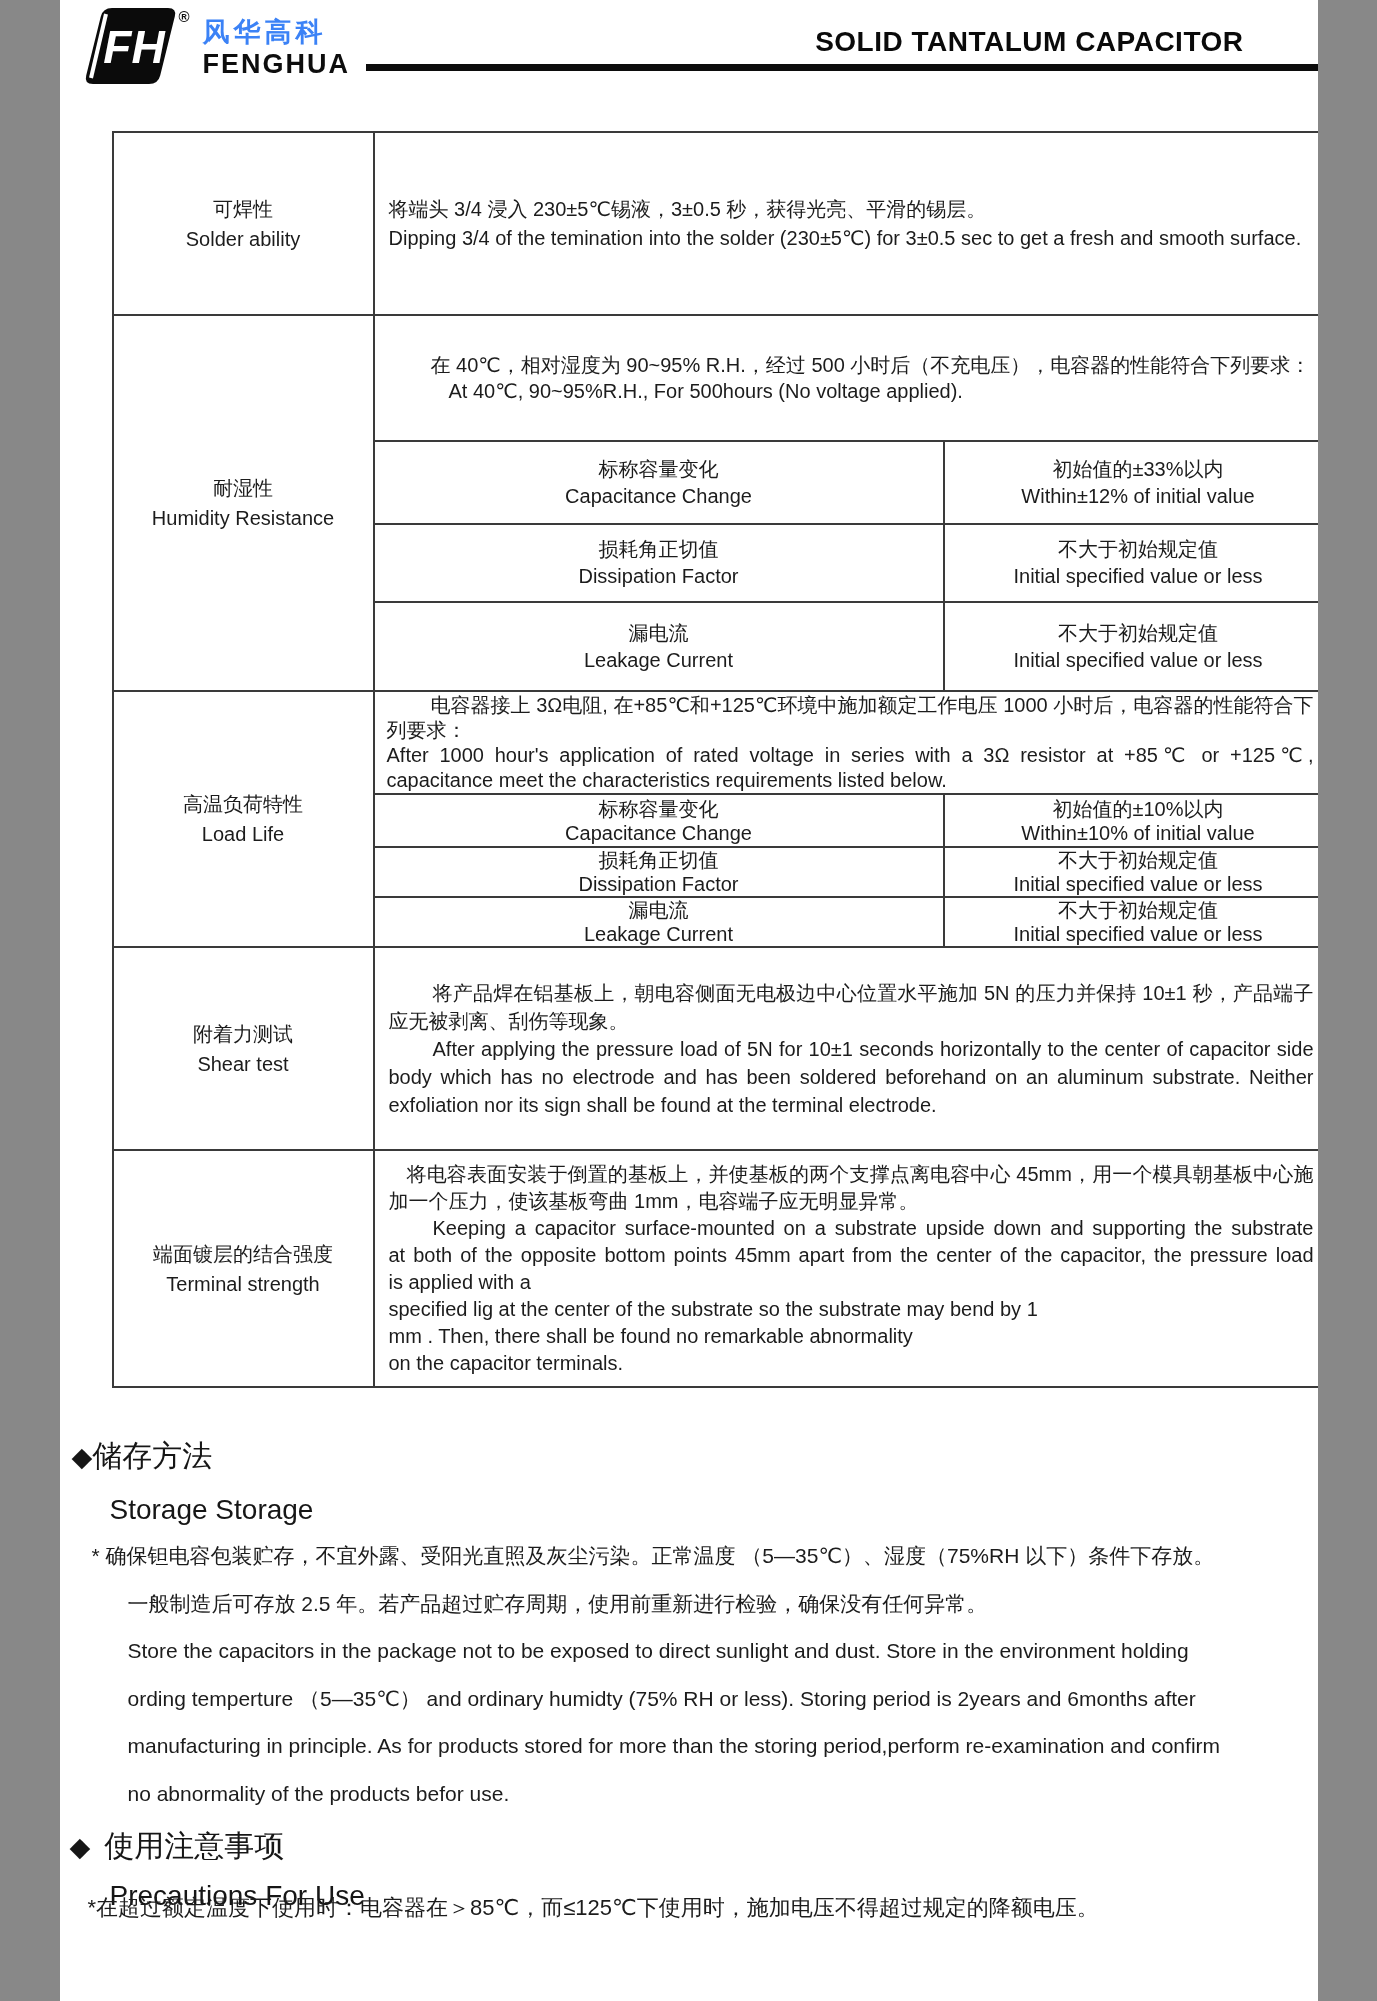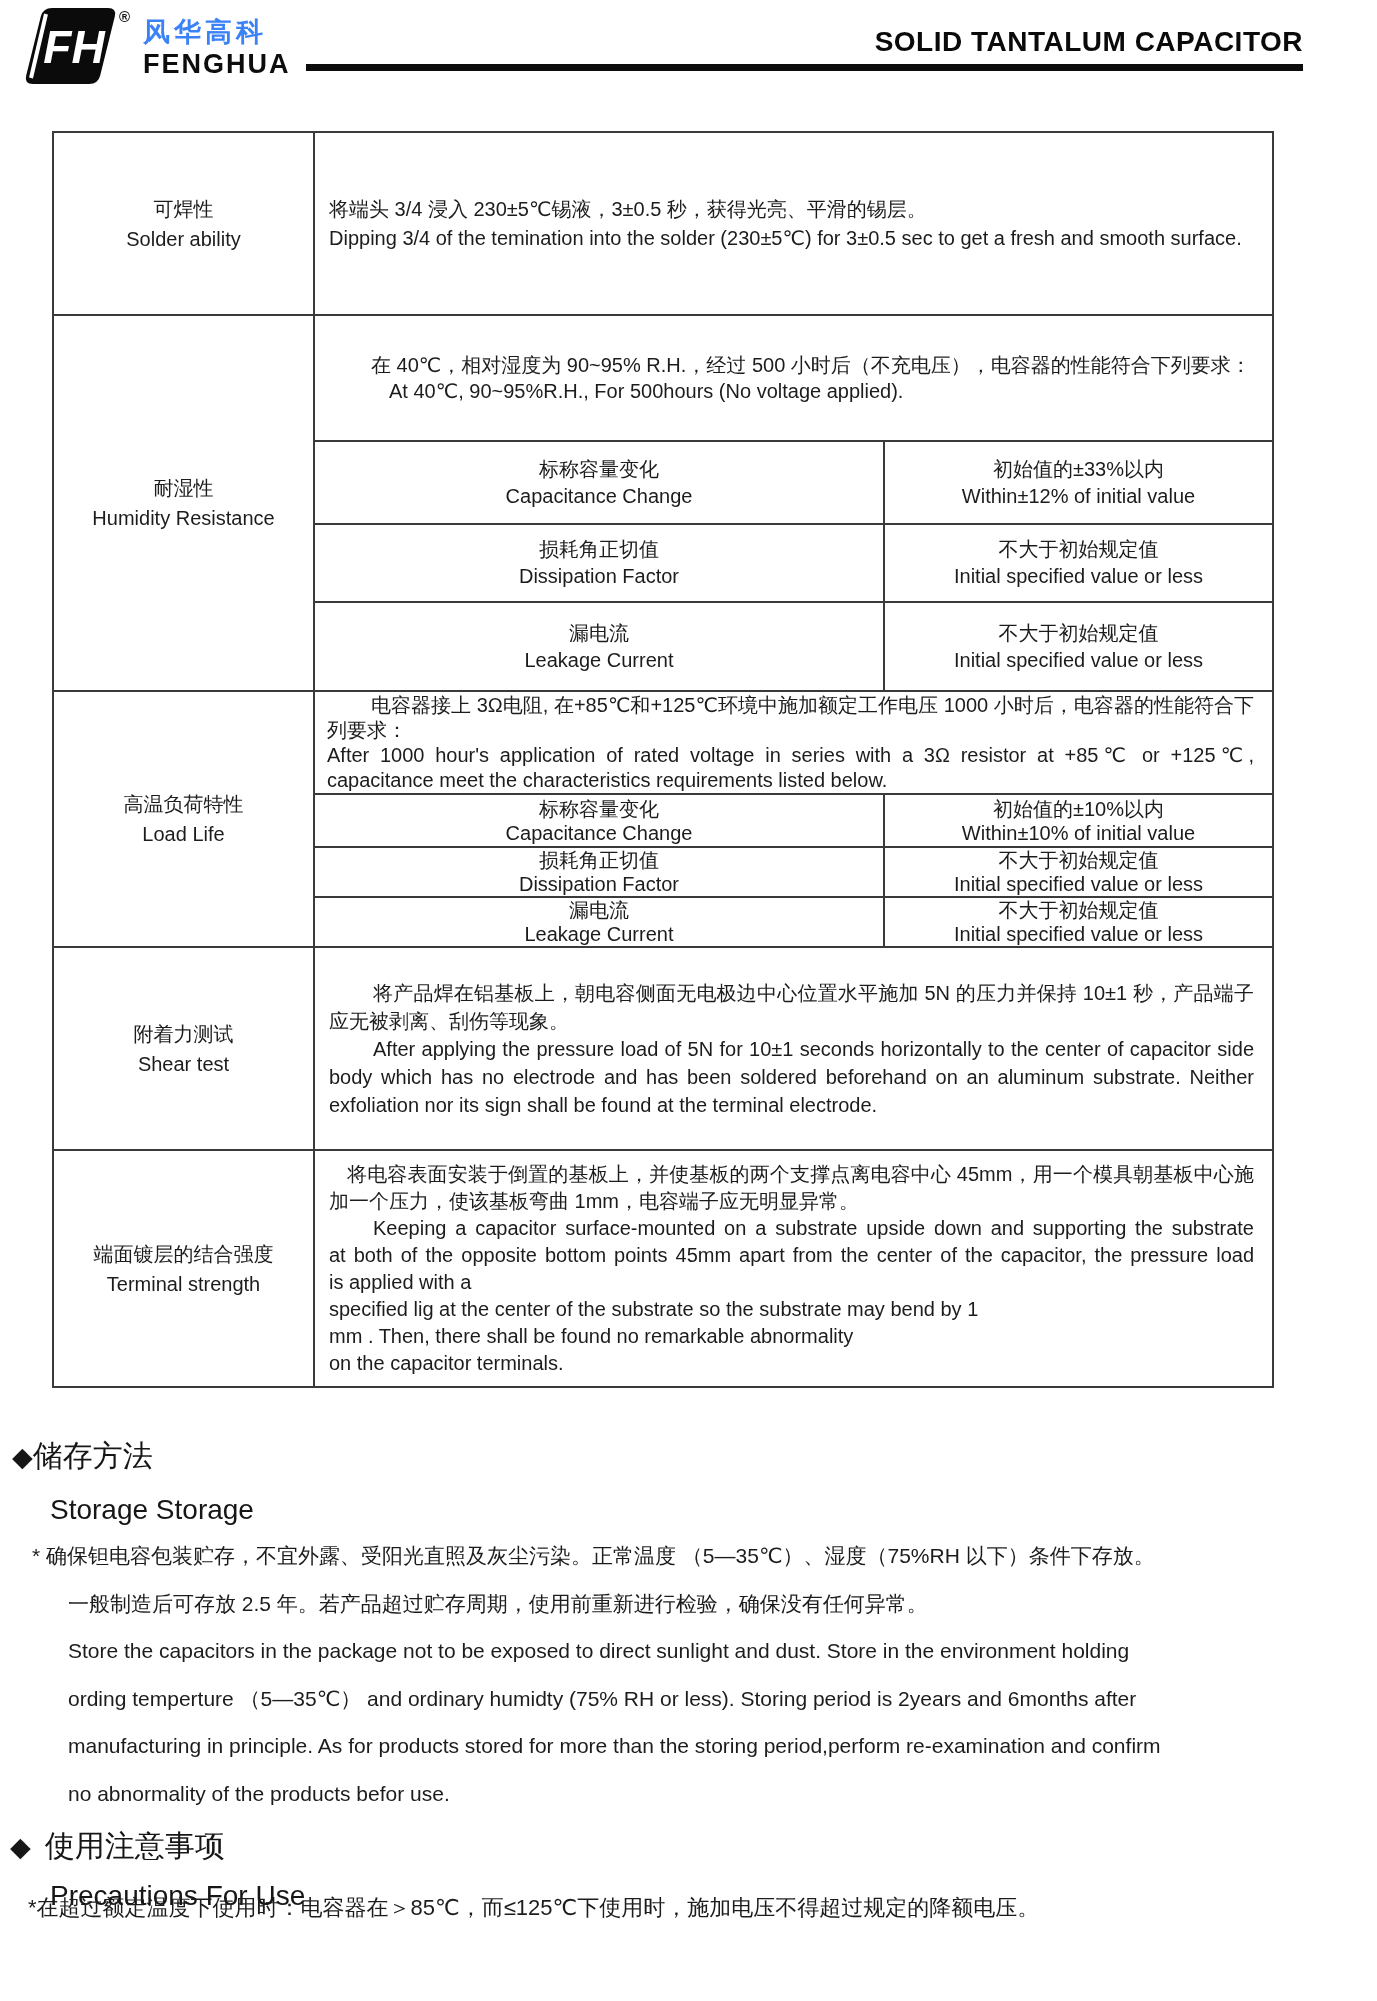--- a/index.html
+++ b/index.html
@@ -1,17 +1,17 @@
 <!DOCTYPE html>
 <html><head>
 <meta charset="utf-8">
 <style>
   html,body{margin:0;padding:0;background:#888;}
   .page{
-    position:relative;width:1377px;height:2001px;background:#fff;
+    position:relative;width:1258px;height:2001px;background:#fff;
     margin:0 auto;font-family:"Liberation Sans","DejaVu Sans",sans-serif;
     color:#1c1c1c;overflow:hidden;
   }
   
   .logo-mark{position:absolute;left:22px;top:6px;}
   .reg{position:absolute;left:119px;top:8px;font-size:15px;font-weight:bold;color:#111;}
   .logo-cn{position:absolute;left:143px;top:14px;font-size:27px;font-weight:bold;letter-spacing:4px;color:#3b82f6;}
   .logo-en{position:absolute;left:143px;top:49px;font-size:27px;font-weight:bold;letter-spacing:2px;color:#0d0d0d;}
   .doc-title{position:absolute;left:0;right:74px;top:26px;margin:0;text-align:right;
     font-size:28px;font-weight:bold;color:#0a0a0a;letter-spacing:0.5px;}

